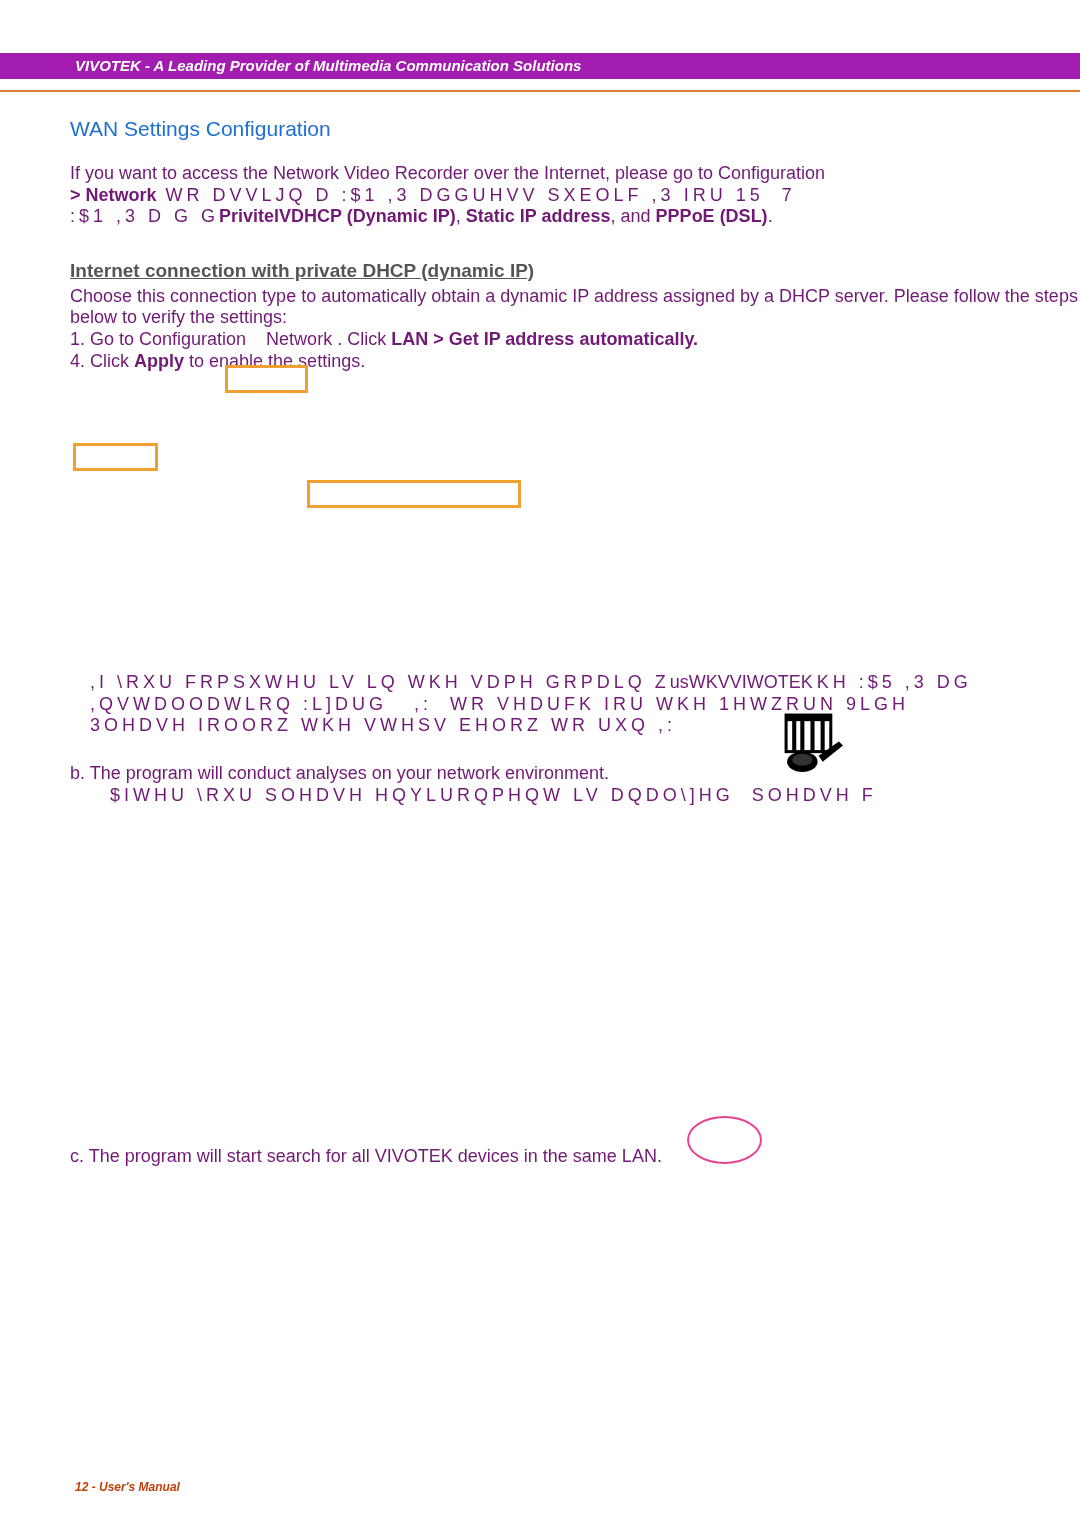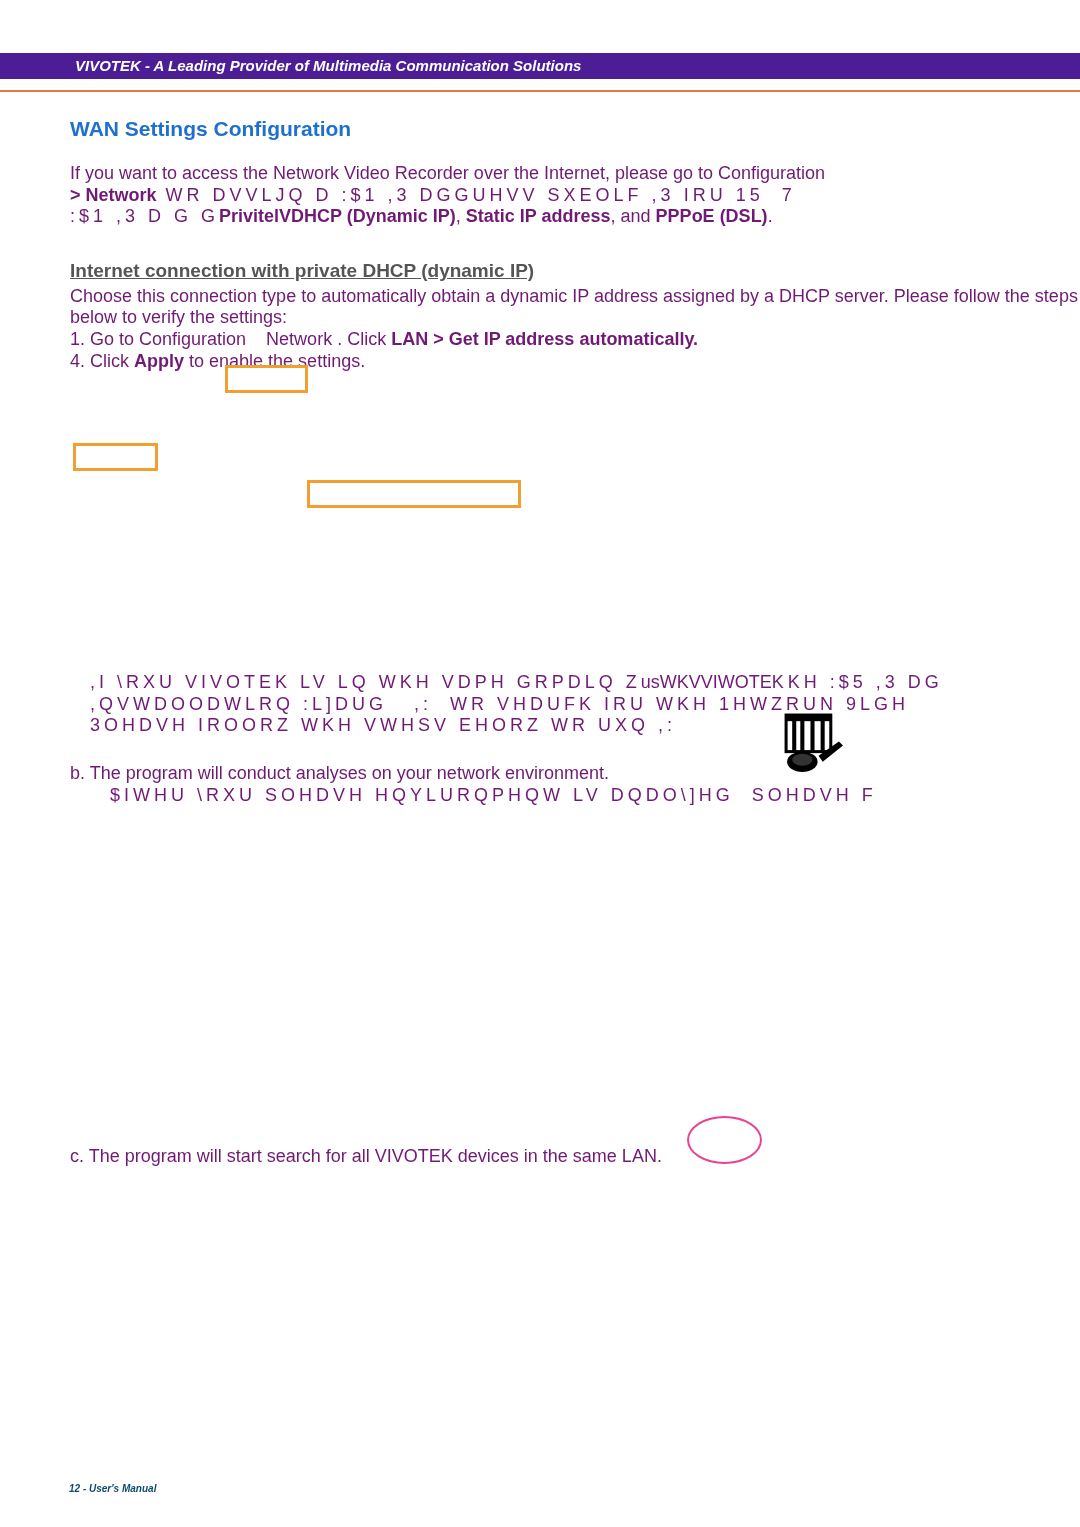--- a/index.html
+++ b/index.html
@@ -15,21 +15,21 @@
     width: 100%;
     height: 100%;
     position: relative;
   }
   .header-band {
     position: absolute;
     top: 53px;
     left: 0;
     width: 100%;
     height: 26px;
-    background: #4c1d95;
+    background: #a21caf;
     color: #fff;
     font-style: italic;
     font-weight: bold;
     font-size: 15px;
     padding-left: 75px;
     line-height: 26px;
   }
   .header-rule {
     position: absolute;
     top: 90px;
@@ -40,21 +40,21 @@
   }
   .content {
     position: absolute;
     top: 115px;
     left: 70px;
     right: 0;
     overflow: hidden;
   }
   .section-heading {
     color: #1f6fd0;
-    font-weight: bold;
+    font-weight: normal;
     font-size: 21px;
     margin-bottom: 22px;
     margin-top: 2px;
   }
   .body-text {
     font-size: 18px;
     color: #701a75;
     line-height: 1.2;
     white-space: pre-wrap;
   }
@@ -90,25 +90,25 @@
   .iw-icon {
     position: absolute;
     top: 711px;
     left: 780px;
     width: 65px;
     height: 65px;
   }
   .footer {
     position: absolute;
     bottom: 33px;
-    left: 69px;
+    left: 75px;
     font-style: italic;
     font-weight: bold;
-    color: #0c4a6e;
-    font-size: 10px;
+    color: #c2410c;
+    font-size: 12px;
   }
   .indent1 { margin-left: 20px; }
   .indent2 { margin-left: 40px; }
 </style>
 </head>
 <body>
 
 <div class="page">
 
   <div class="header-band">
@@ -125,21 +125,21 @@
 <span class="garbled">:$1 ,3 D G G</span><span style="font-weight:bold">PrivitelVDHCP (Dynamic IP)</span><span>, </span><span style="font-weight:bold">Static IP address</span><span>, and </span><span style="font-weight:bold">PPPoE (DSL)</span><span>.</span></div>
 
     <div class="sub-heading">Internet connection with private DHCP (dynamic IP)</div>
 
     <div class="body-text"><span>Choose this connection type to automatically obtain a dynamic IP address assigned by a DHCP server. Please follow the steps below to verify the settings:</span>
 <span>1. Go to Configuration    Network . Click </span><span style="font-weight:bold">LAN &gt; Get IP address automatically.</span>
 <span>4. Click </span><span style="font-weight:bold">Apply</span><span> to enable the settings.</span></div>
 
     <div style="height:300px"></div>
 
-    <div class="body-text indent1"><span class="garbled">,I \RXU VIVOTEK LV LQ WKH VDPH GRPDLQ Z</span><span>usWKVVIWOTE</span><span class="garbled">KKH :$5 ,3 DG</span>
+    <div class="body-text indent1"><span class="garbled">,I \RXU FRPSXWHU LV LQ WKH VDPH GRPDLQ Z</span><span>usWKVVIWOTE</span><span class="garbled">KKH :$5 ,3 DG</span>
 <span class="garbled">,QVWDOODWLRQ :L]DUG   ,:  WR VHDUFK IRU WKH 1HWZRUN 9LGH</span>
 <span class="garbled">3OHDVH IROORZ WKH VWHSV EHORZ WR UXQ ,:</span></div>
 
     <div style="height:8px"></div>
 
 
     <div style="height:18px"></div>
 
     <div class="body-text"><span>b. The program will conduct analyses on your network environment.</span>
 <span class="indent2 garbled" style="display:inline-block">$IWHU \RXU SOHDVH HQYLURQPHQW LV DQDO\]HG  SOHDVH F</span></div>

